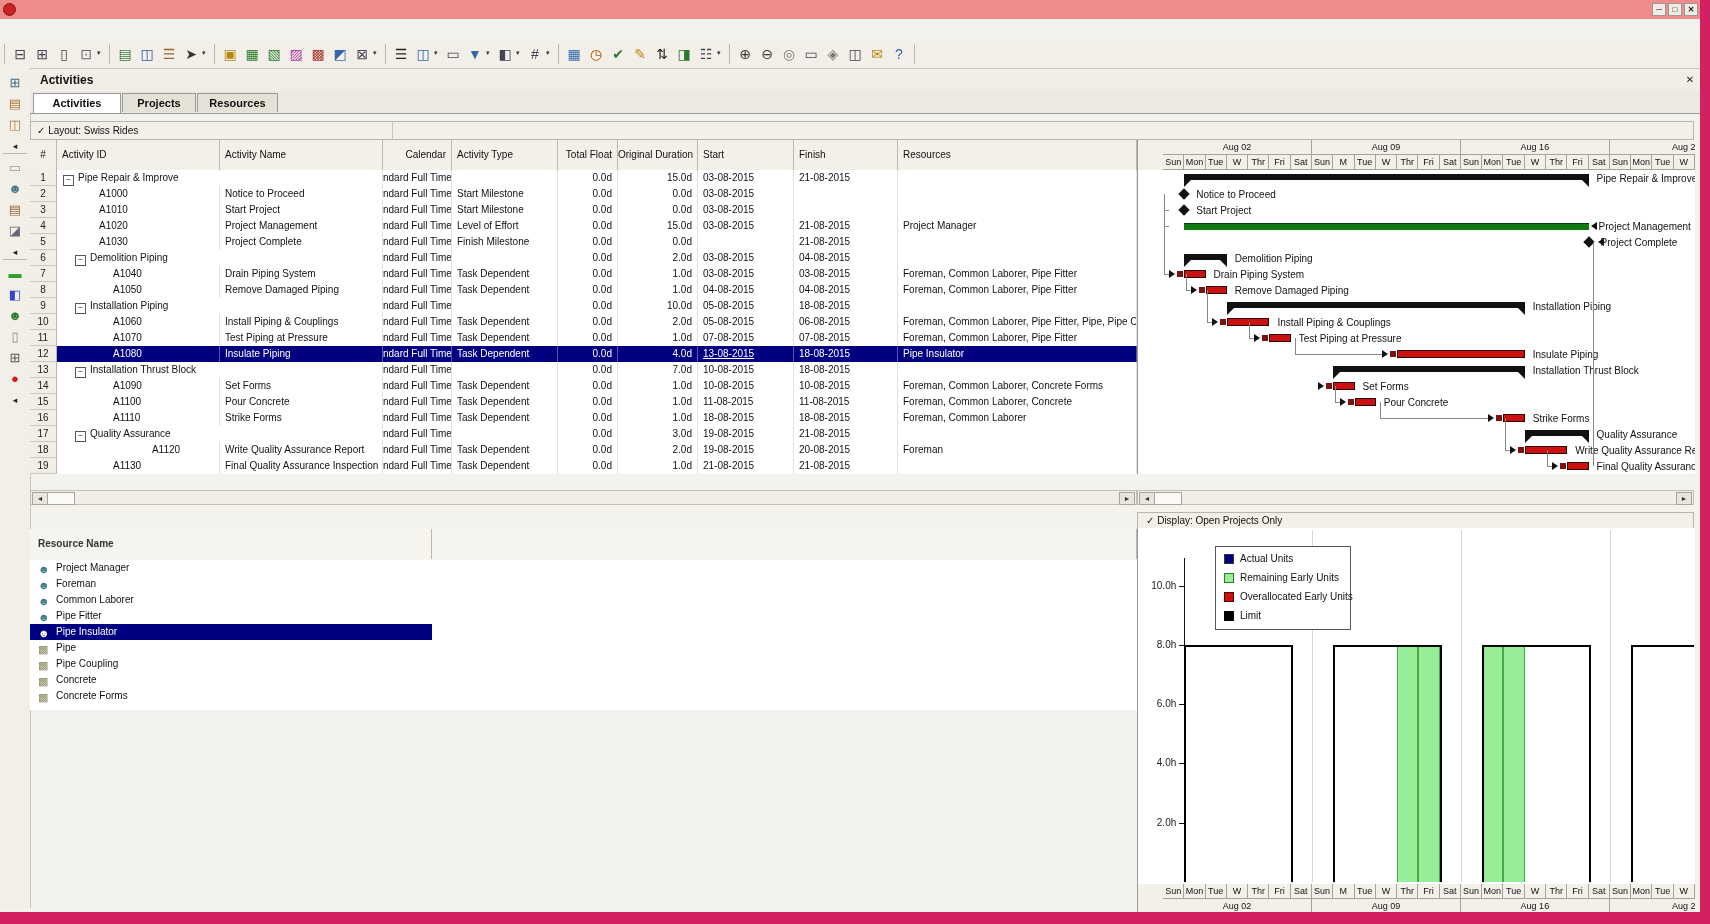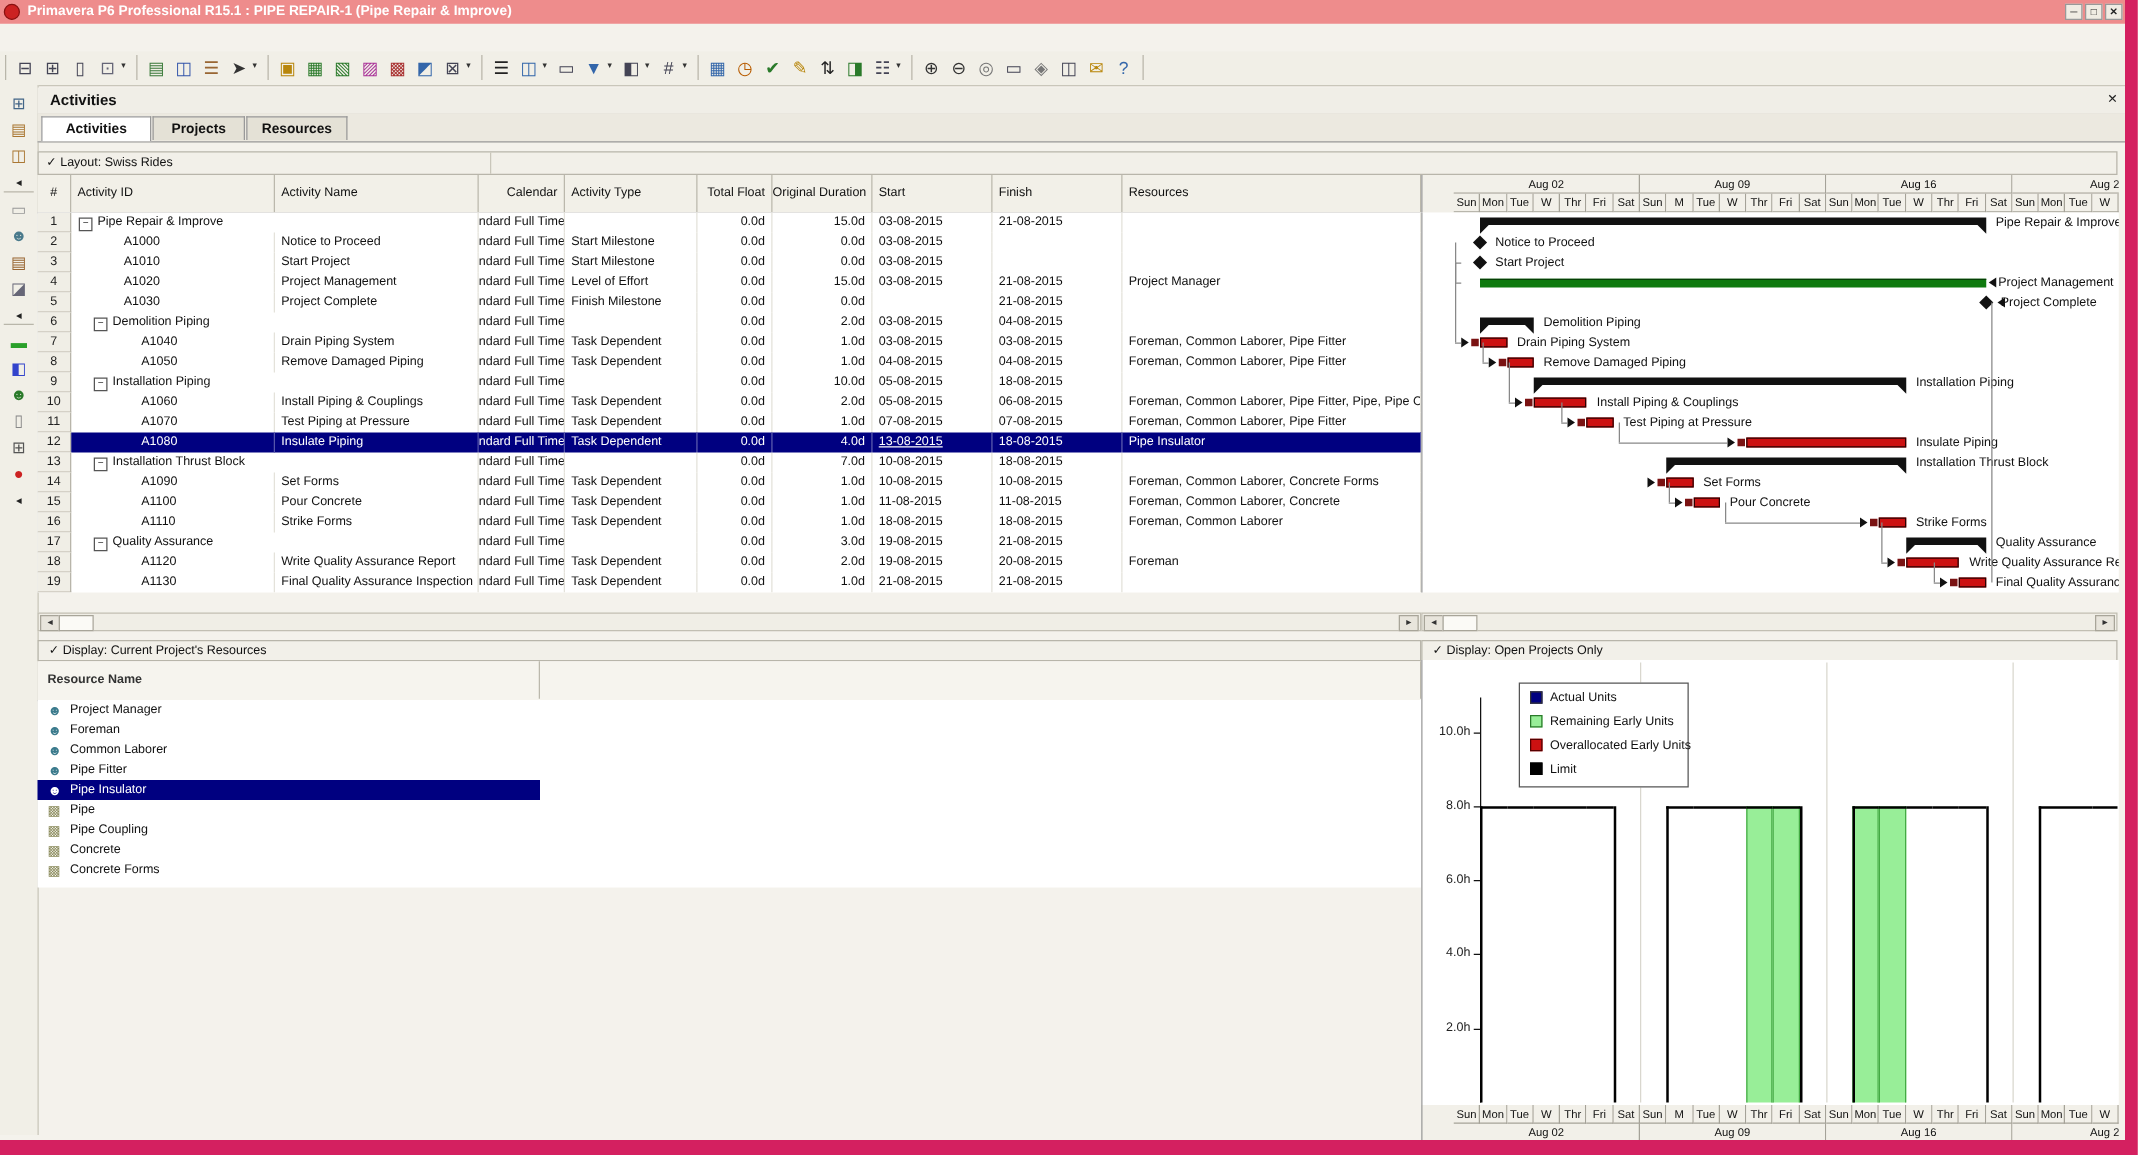--- a/index.html
+++ b/index.html
@@ -64,21 +64,20 @@
   .legswatch{display:inline-block;width:10px;height:10px;border:1px solid #333;vertical-align:-2px;margin-right:6px;box-sizing:border-box;}
   .ytick{position:absolute;font-size:10px;color:#222;text-align:right;width:40px;}
 </style>
 </head>
 <body>
 
 <div id="root">
   <div id="window">
     <div id="titlebar">
       <span class="logo"></span>
-      <span id="title-text">Primavera P6 Professional R15.1 : PIPE REPAIR-1 (Pipe Repair &amp; Improve)</span>
     <div class="winbtn" style="left: 1652px;">─</div>
         <div class="winbtn" style="left: 1668px;">□</div>
         <div class="winbtn" style="left: 1684px;">✕</div>
       </div>
     <div id="toolbar"><span class="tbsep"></span><span class="tbicon" style="color: rgb(68, 68, 85);">⊟</span><span class="tbicon" style="color: rgb(68, 68, 85);">⊞</span><span class="tbicon" style="color: rgb(68, 68, 85);">▯</span><span class="tbicon" style="color: rgb(102, 102, 119);">⊡</span><span class="tbdd">▾</span><span class="tbsep"></span><span class="tbicon" style="color: rgb(58, 122, 58);">▤</span><span class="tbicon" style="color: rgb(51, 85, 170);">◫</span><span class="tbicon" style="color: rgb(153, 102, 51);">☰</span><span class="tbicon" style="color: rgb(51, 51, 51);">➤</span><span class="tbdd">▾</span><span class="tbsep"></span><span class="tbicon" style="color: rgb(184, 134, 11);">▣</span><span class="tbicon" style="color: rgb(42, 122, 42);">▦</span><span class="tbicon" style="color: rgb(42, 122, 42);">▧</span><span class="tbicon" style="color: rgb(170, 51, 153);">▨</span><span class="tbicon" style="color: rgb(170, 51, 51);">▩</span><span class="tbicon" style="color: rgb(51, 102, 170);">◩</span><span class="tbicon" style="color: rgb(68, 68, 85);">⊠</span><span class="tbdd">▾</span><span class="tbsep"></span><span class="tbicon" style="color: rgb(34, 34, 34);">☰</span><span class="tbicon" style="color: rgb(51, 102, 170);">◫</span><span class="tbdd">▾</span><span class="tbicon" style="color: rgb(68, 68, 85);">▭</span><span class="tbicon" style="color: rgb(51, 102, 170);">▼</span><span class="tbdd">▾</span><span class="tbicon" style="color: rgb(68, 68, 85);">◧</span><span class="tbdd">▾</span><span class="tbicon" style="color: rgb(68, 68, 85);">#</span><span class="tbdd">▾</span><span class="tbsep"></span><span class="tbicon" style="color: rgb(51, 102, 170);">▦</span><span class="tbicon" style="color: rgb(184, 92, 0);">◷</span><span class="tbicon" style="color: rgb(42, 122, 42);">✔</span><span class="tbicon" style="color: rgb(184, 134, 11);">✎</span><span class="tbicon" style="color: rgb(34, 34, 34);">⇅</span><span class="tbicon" style="color: rgb(42, 122, 42);">◨</span><span class="tbicon" style="color: rgb(68, 68, 85);">☷</span><span class="tbdd">▾</span><span class="tbsep"></span><span class="tbicon" style="color: rgb(51, 51, 51);">⊕</span><span class="tbicon" style="color: rgb(51, 51, 51);">⊖</span><span class="tbicon" style="color: rgb(119, 119, 119);">◎</span><span class="tbicon" style="color: rgb(68, 68, 85);">▭</span><span class="tbicon" style="color: rgb(119, 119, 119);">◈</span><span class="tbicon" style="color: rgb(68, 68, 85);">◫</span><span class="tbicon" style="color: rgb(184, 134, 11);">✉</span><span class="tbicon" style="color: rgb(51, 102, 170);">?</span><span class="tbsep"></span></div>
     <div id="lefttools">
         <div class="ltool" style="top: 6px; color: rgb(68, 102, 136); font-size: 13px;">⊞</div>
         <div class="ltool" style="top: 27px; color: rgb(170, 119, 51); font-size: 13px;">▤</div>
         <div class="ltool" style="top: 48px; color: rgb(170, 119, 51); font-size: 13px;">◫</div>
         <div class="ltool" style="top: 69px; color: rgb(34, 34, 34); font-size: 9px;">◂</div>
@@ -316,21 +315,21 @@
           <div class="tcell" style="left: 422px; width: 106px; text-align: left; padding-left: 5px; padding-right: 0px;"></div>
           <div class="tcell" style="left: 528px; width: 60px; text-align: right; padding-left: 0px; padding-right: 5px;">0.0d</div>
           <div class="tcell" style="left: 588px; width: 80px; text-align: right; padding-left: 0px; padding-right: 5px;">3.0d</div>
           <div class="tcell" style="left: 668px; width: 96px; text-align: left; padding-left: 5px; padding-right: 0px;">19-08-2015</div>
           <div class="tcell" style="left: 764px; width: 104px; text-align: left; padding-left: 5px; padding-right: 0px;">21-08-2015</div>
           <div class="tcell" style="left: 868px; width: 239px; text-align: left; padding-left: 5px; padding-right: 0px;"></div>
           <div class="tcell" style="left: 27px; width: 326px; padding-left: 18px;"><span class="cbox">−</span>Quality Assurance</div>
         </div>
         <div class="trow" style="top: 272px;">
           <div class="tcell numcell" style="left: 0px; width: 27px; text-align: center; padding-left: 0px; padding-right: 0px;">18</div>
-          <div class="tcell" style="left: 27px; width: 163px; text-align: left; padding-left: 56px; padding-right: 0px;">A1120</div>
+          <div class="tcell" style="left: 27px; width: 163px; text-align: center; padding-left: 56px; padding-right: 0px;">A1120</div>
           <div class="tcell" style="left: 190px; width: 163px; text-align: left; padding-left: 5px; padding-right: 0px;">Write Quality Assurance Report</div>
           <div class="tcell" style="left: 353px; width: 69px; text-align: right; padding-left: 0px; padding-right: 5px;">ndard Full Time</div>
           <div class="tcell" style="left: 422px; width: 106px; text-align: left; padding-left: 5px; padding-right: 0px;">Task Dependent</div>
           <div class="tcell" style="left: 528px; width: 60px; text-align: right; padding-left: 0px; padding-right: 5px;">0.0d</div>
           <div class="tcell" style="left: 588px; width: 80px; text-align: right; padding-left: 0px; padding-right: 5px;">2.0d</div>
           <div class="tcell" style="left: 668px; width: 96px; text-align: left; padding-left: 5px; padding-right: 0px;">19-08-2015</div>
           <div class="tcell" style="left: 764px; width: 104px; text-align: left; padding-left: 5px; padding-right: 0px;">20-08-2015</div>
           <div class="tcell" style="left: 868px; width: 239px; text-align: left; padding-left: 5px; padding-right: 0px;">Foreman</div>
         </div>
         <div class="trow" style="top: 288px;">
@@ -476,21 +475,20 @@
     <div class="scrollbar" style="left:30px;top:490px;width:1107px;">
       <span class="sarrow" style="left:1px;">◄</span>
       <span class="sthumb" style="left:16px;"></span>
       <span class="sarrow" style="right:1px;">►</span>
     </div>
     <div class="scrollbar" style="left:1137px;top:490px;width:557px;">
       <span class="sarrow" style="left:1px;">◄</span>
       <span class="sthumb" style="left:16px;"></span>
       <span class="sarrow" style="right:1px;">►</span>
     </div>
-    <div id="bottombar-left">✓ Display: Current Project's Resources</div>
     <div id="bottombar-right">✓ Display: Open Projects Only</div>
     <div id="reshead">
       <div class="hcell" style="left:0;width:402px;padding-left:8px;font-weight:bold;color:#333;">Resource Name</div>
       <div class="hcell" style="left:402px;width:705px;"></div>
     </div>
     <div id="resrows">
         <div class="resrow" style="top: 0px;">
           <span class="resicon" style="color: rgb(58, 122, 140);">☻</span>
           <span class="resname">Project Manager</span>
         </div>

